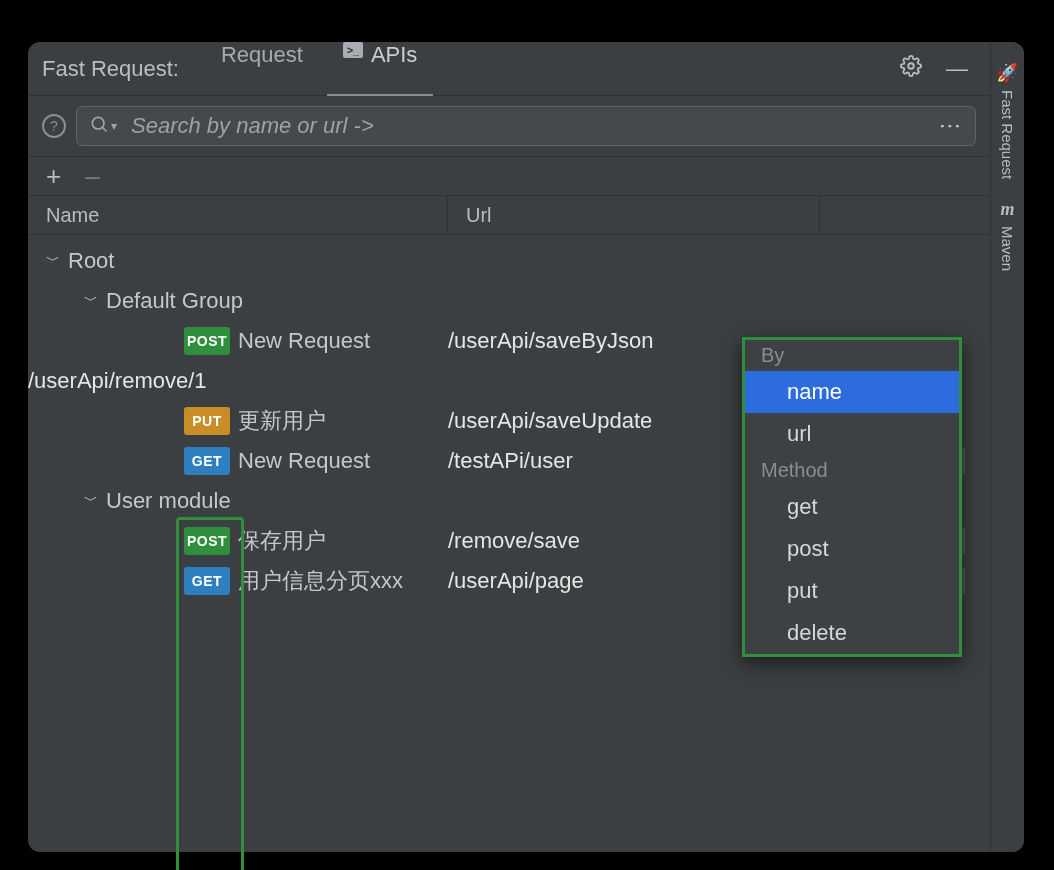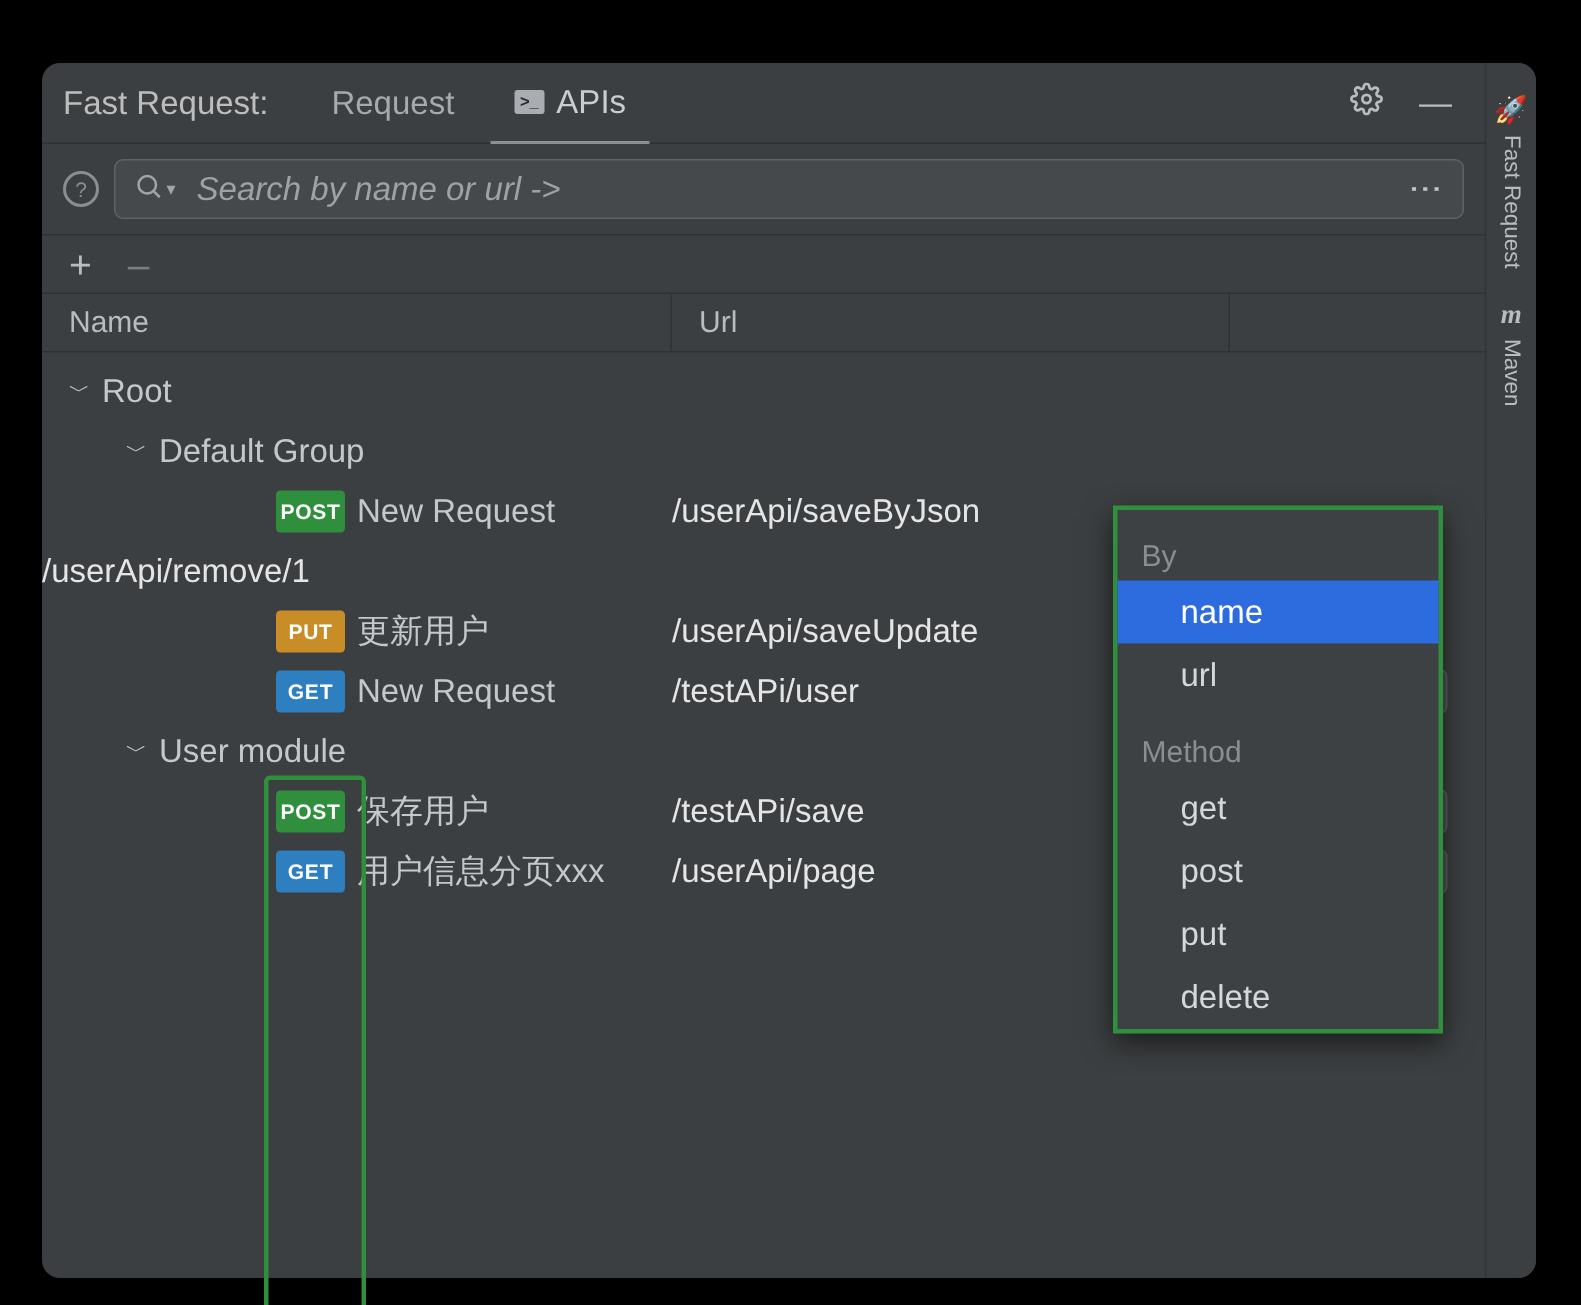--- a/index.html
+++ b/index.html
@@ -22,21 +22,21 @@
     font-size:15px; color:#b8bcbf; padding:6px 4px; margin:4px 0;
     display:flex; align-items:center; gap:6px;
   }
   .side-tab .glyph { writing-mode: horizontal-tb; font-size:18px; }
   .side-tab.mvn .glyph { font-style:italic; font-weight:bold; font-family:Georgia, serif; }
   .header {
     height:54px; display:flex; align-items:center; padding:0 14px; gap:8px;
     border-bottom:1px solid #2f3133;
   }
   .app-title { font-size:22px; color:#bdbdbd; margin-right:18px; }
-  .tab { font-size:22px; color:#a6a9ad; padding:0 16px; height:54px; display:flex; align-items:center; gap:8px; }
+  .tab { font-size:22px; color:#a6a9ad; padding:0 16px; height:54px; display:flex; align-items:flex-start; gap:8px; }
   .tab.active { border-bottom:2px solid #8a8d91; color:#c9ccd0; }
   .tab-icon {
     display:inline-flex; align-items:center; justify-content:center;
     width:20px; height:16px; background:#a9acb0; border-radius:2px; color:#2b2b2b; font-size:11px; font-weight:bold;
   }
   .header-spacer { flex:1; }
   .gear, .minimize { color:#b8bcbf; font-size:22px; padding:0 8px; cursor:pointer; }
   .searchrow {
     display:flex; align-items:center; gap:10px; padding:10px 14px; border-bottom:1px solid #2f3133;
   }
@@ -94,21 +94,21 @@
   .nav-btn svg { width:18px; height:18px; stroke:#c4c8cc; fill:none; }
   .highlight-badge-col {
     position:absolute; top:282px; left:148px; width:68px; height:368px;
     border:3px solid #2f8f3c; border-radius:4px; pointer-events:none;
   }
   .popup {
     position:absolute; top:102px; right:28px; width:220px;
     background:#3e4143; border:3px solid #2f8f3c;
     box-shadow:0 6px 18px rgba(0,0,0,.6);
   }
-  .popup .section-label { color:#8a8d91; font-size:20px; padding:20px 16px 4px; }
+  .popup .section-label { color:#8a8d91; font-size:20px; padding:4px 16px 4px; }
   .popup .item {
     font-size:22px; color:#d5d8db; padding:8px 16px 8px 42px; cursor:pointer;
   }
   .popup .item.sel { background:#2d6cdf; color:#fff; }
 </style>
 </head>
 <body>
 
 <div class="window">
   <div class="main">
@@ -218,21 +218,21 @@
             <span>User module</span>
           </div>
           <div class="cell-url"></div>
           <div style="display:flex;justify-content:center"></div>
         </div>
         <div class="node">
           <div class="cell-name" style="--indent: 156px; padding-left: 156px;">
             <span class="method-badge m-post">POST</span>
             <span>保存用户</span>
           </div>
-          <div class="cell-url">/testAPi/save</div>
+          <div class="cell-url">/remove/save</div>
           <div style="display:flex;justify-content:center">
             <div class="nav-btn">
               <svg viewBox="0 0 24 24">
                 <circle cx="12" cy="12" r="8" stroke-width="2"></circle>
                 <path d="M8 12l3 3 5-7" stroke-width="2" fill="none"></path>
                 <path d="M12 4v-1M12 21v-1M4 12h-1M21 12h-1" stroke-width="2"></path>
               </svg>
             </div>
           </div>
         </div>

